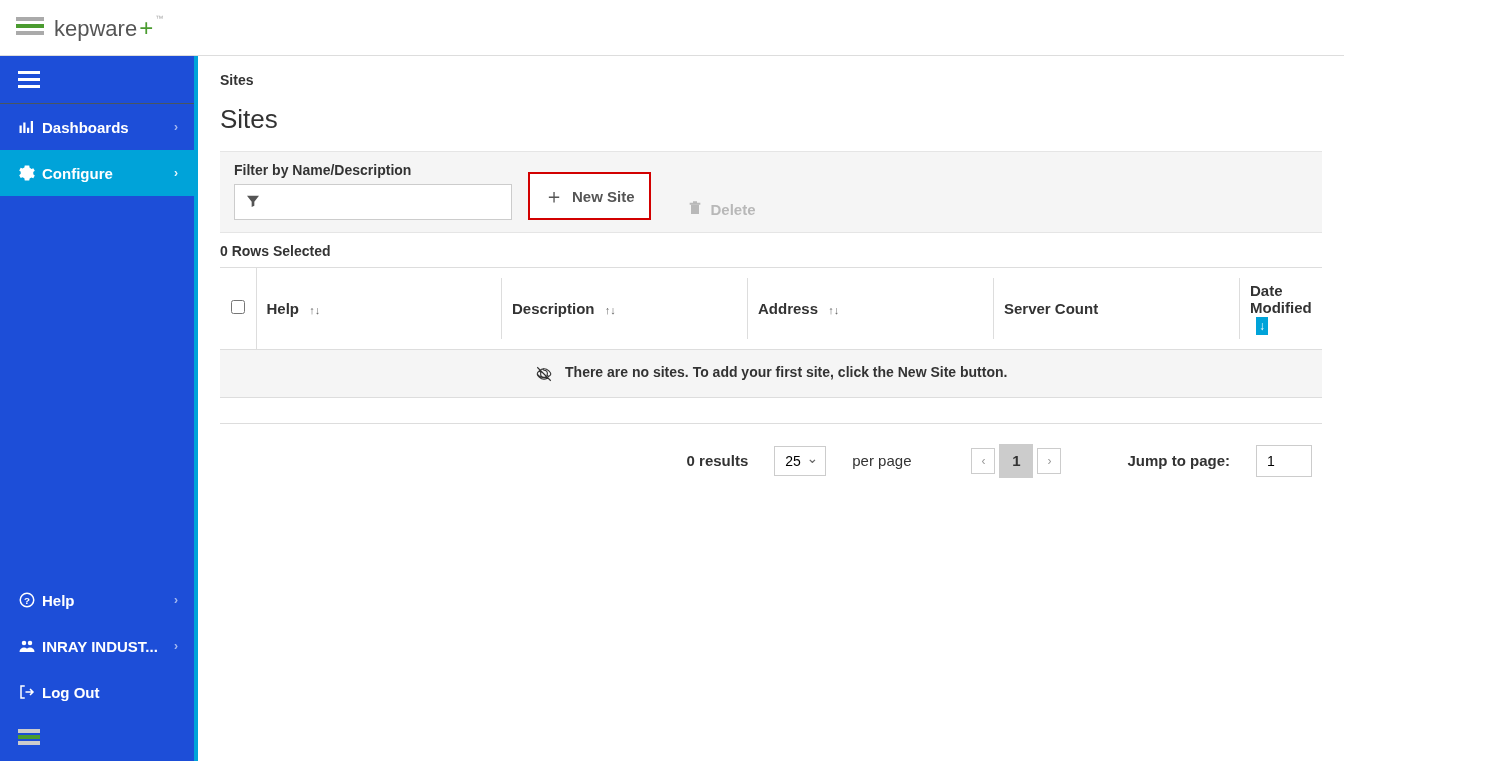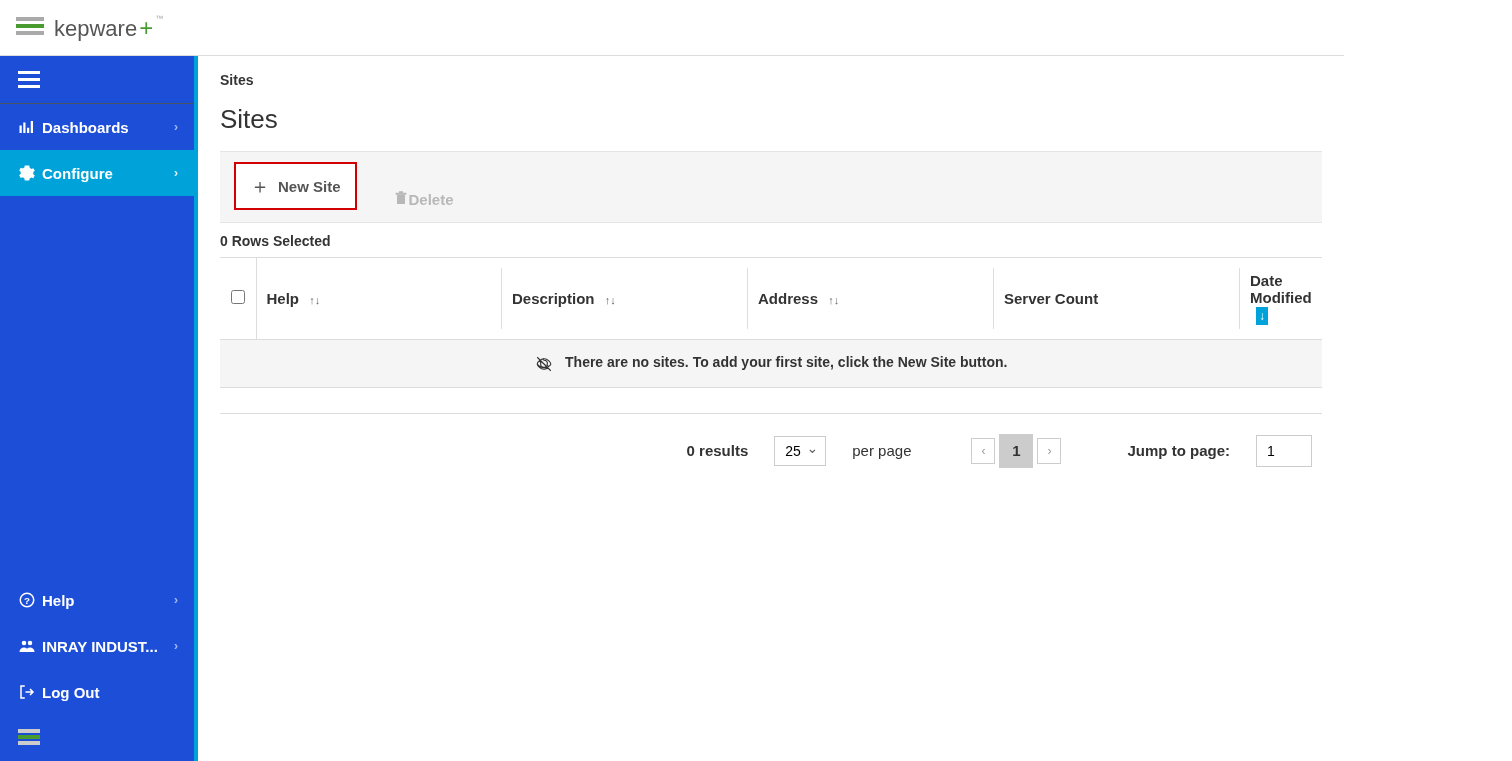--- a/index.html
+++ b/index.html
@@ -210,21 +210,21 @@
     }
     .plus-icon {
       font-size: 20px;
       font-weight: 400;
       color: #555;
     }
     .btn-delete {
       margin-left: 20px;
       display: flex;
       align-items: center;
-      gap: 0;
+      gap: 8px;
       color: #b8b8b8;
       font-size: 15px;
       font-weight: 700;
       cursor: pointer;
     }
     .rows-selected {
       font-size: 14px;
       font-weight: 700;
       color: #333;
       padding: 10px 0 8px 0;
@@ -469,20 +469,31 @@
             <span></span>
         </div>
       </div>
     </div>
 
     <div class="content">
       <div class="breadcrumb">Sites</div>
       <div class="page-title">Sites</div>
 
       <div class="toolbar">
+        <div class="filter-group">
+          <span class="filter-label">Filter by Name/Description</span>
+          <div class="filter-input-wrap">
+            <span class="funnel-icon">
+              <svg width="16" height="16" viewBox="0 0 24 24" fill="#555">
+                  <path d="M3 4h18l-7 9v6l-4 2v-8z"></path>
+                </svg>
+            </span>
+            <input type="text" value="" style="">
+          </div>
+        </div>
         <button class="btn-new">
           <span class="plus-icon">＋</span>
           <span>New Site</span>
         </button>
         <div class="btn-delete">
           <span>
             <svg width="16" height="18" viewBox="0 0 24 24" fill="#b8b8b8">
                 <path d="M6 7h12v14H6z"></path>
                 <path d="M4 4h16v3H4zM9 2h6v2H9z"></path>
               </svg>

